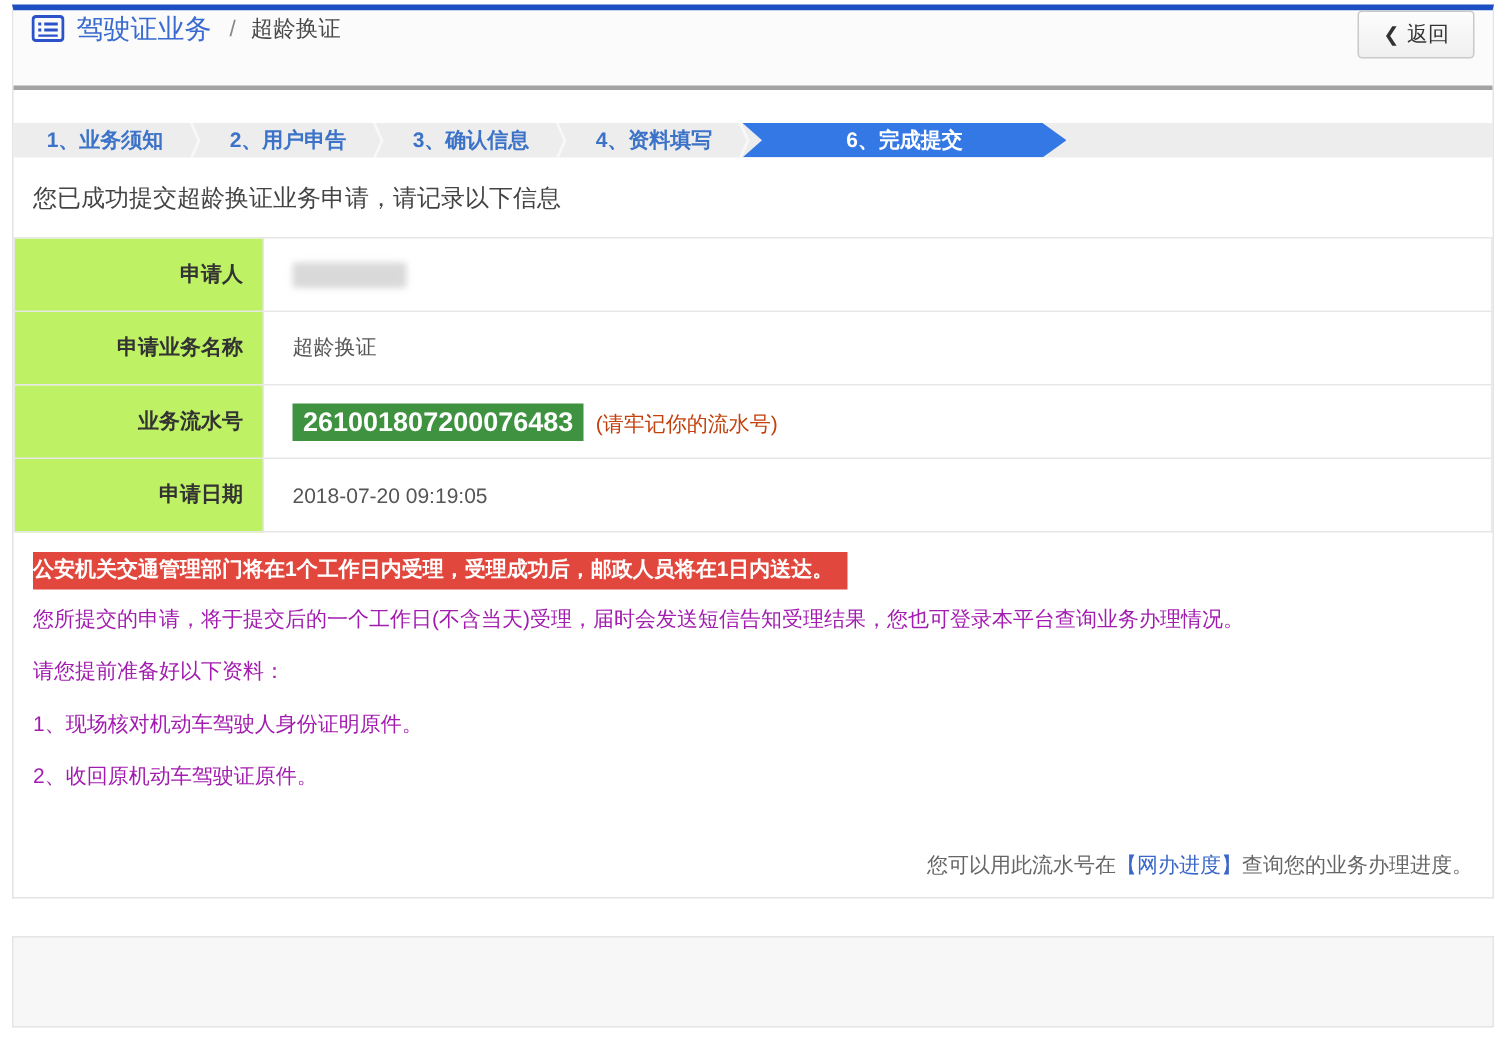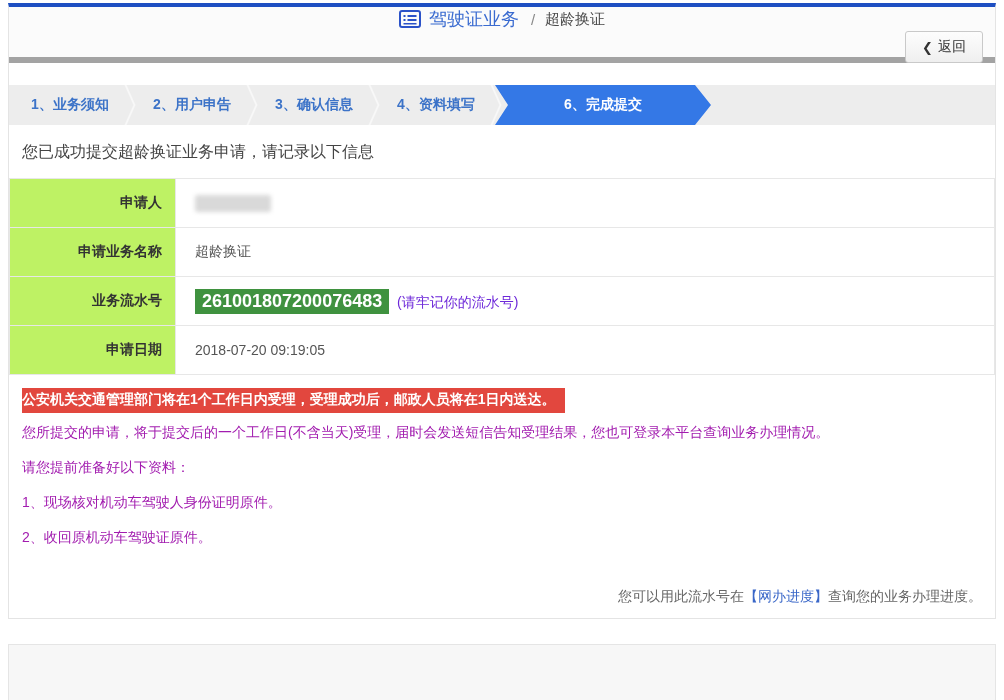--- a/index.html
+++ b/index.html
@@ -1,51 +1,51 @@
 <!DOCTYPE html>
 <html><head>
 <meta charset="utf-8">
 <style>
   html,body{margin:0;padding:0;background:#fff;width:1004px;height:700px;overflow:hidden;
     font-family:"Liberation Sans","DejaVu Sans",sans-serif;-webkit-font-smoothing:antialiased;}
   .panel{margin:3px 8px 0 8px;background:#fff;border:1px solid #e4e4e4;border-top:4px solid #1e4fc2;}
 
   
-  .hdr{height:50px;background:#fbfbfb;border-bottom:6px solid #a3a3a3;display:flex;align-items:center;padding:0 12px;flex-direction:column;}
+  .hdr{height:50px;background:#fbfbfb;border-bottom:3px solid #a3a3a3;display:flex;align-items:flex-start;padding:0 12px;}
   .hdr .ttl{display:flex;align-items:center;gap:8px;}
   .hdr .ico{width:22px;height:18px;display:inline-block;}
   .hdr .t1{font-size:18px;color:#3a6bd0;}
   .hdr .sep{font-size:15px;color:#888;margin:0 2px 0 4px;}
   .hdr .t2{font-size:15px;color:#4a4a4a;}
   .back-btn{margin-left:auto;display:flex;align-items:center;gap:5px;background:linear-gradient(#fdfdfd,#efefef);
     border:1px solid #c9c9c9;border-radius:3px;padding:6px 16px;font-size:14px;color:#333;cursor:pointer;}
   .back-btn .arr{font-weight:bold;font-size:13px;}
 
   
-  .stepbar{margin-top:22px;height:40px;background:#ededed;display:flex;position:relative;overflow:hidden;}
+  .stepbar{margin-top:22px;height:23px;background:#ededed;display:flex;position:relative;overflow:hidden;}
   .step{flex:0 0 122px;display:flex;align-items:center;justify-content:center;position:relative;
     color:#3c73c8;font-weight:bold;font-size:14px;}
   .step .chev-t,.step .chev-b{position:absolute;right:0;width:10px;height:50%;pointer-events:none;}
   .step .chev-t{top:0;border-right:2px solid #f8f8f8;transform:skewX(24deg);}
   .step .chev-b{bottom:0;border-right:2px solid #f8f8f8;transform:skewX(-24deg);}
   .step.active{flex:0 0 216px;background:#3478e6;color:#fff;margin-left:-2px;
     clip-path:polygon(0 0,calc(100% - 16px) 0,100% 50%,calc(100% - 16px) 100%,0 100%,13px 50%);}
   .step-rest{flex:1;}
 
   
   .heading{margin:17px 13px 0 13px;font-size:16px;color:#444;}
 
   
   table.info{width:100%;border-collapse:collapse;margin-top:15px;}
   table.info td{border:1px solid #e7e7e7;height:46px;font-size:14px;}
   td.lab{width:151px;background:#bef264;color:#333;font-weight:bold;text-align:right;padding-right:13px;}
   td.val{color:#555;padding-left:19px;}
   .redacted{display:inline-block;width:76px;height:17px;background:#d9d9d9;border-radius:2px;filter:blur(2px);vertical-align:middle;}
   .flow-badge{display:inline-block;background:#3f923f;color:#fff;font-weight:bold;font-size:18px;padding:2px 7px;}
-  .flow-note{color:#6d28d9;margin-left:4px;}
+  .flow-note{color:#c2410c;margin-left:4px;}
 
   
   .banner{display:inline-block;margin:13px 0 0 13px;background:#e2473e;color:#fff;font-weight:bold;
     font-size:14px;padding:3px 9px 4px 0;}
 
   
   .notice{margin:6px 13px 0 13px;color:#a21caf;font-size:14px;}
   .notice p{margin:0 0 9px 0;line-height:26px;}
   .linkline{margin:33px 13px 0 13px;color:#666;font-size:14px;line-height:26px;padding-bottom:9px;text-align:right;}
   .linkline .lnk{color:#3a67c8;cursor:pointer;}

